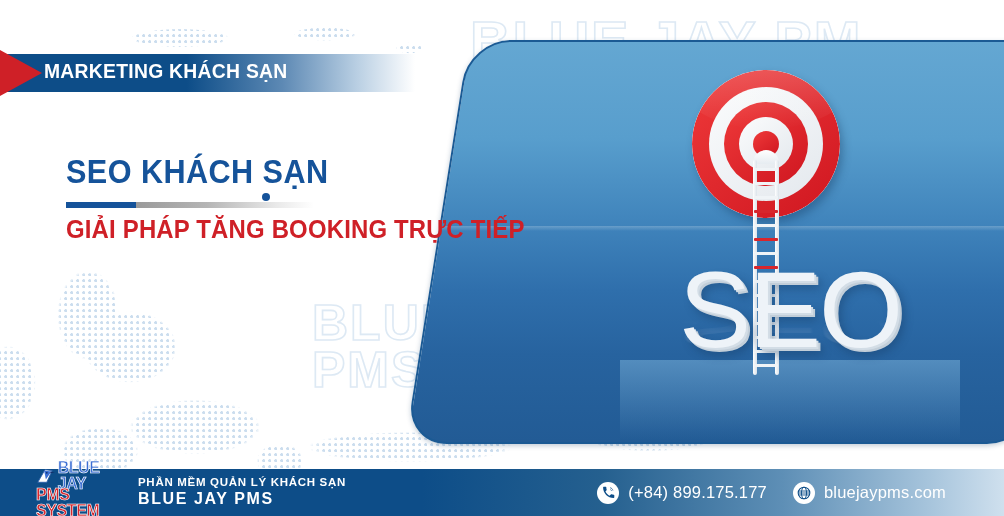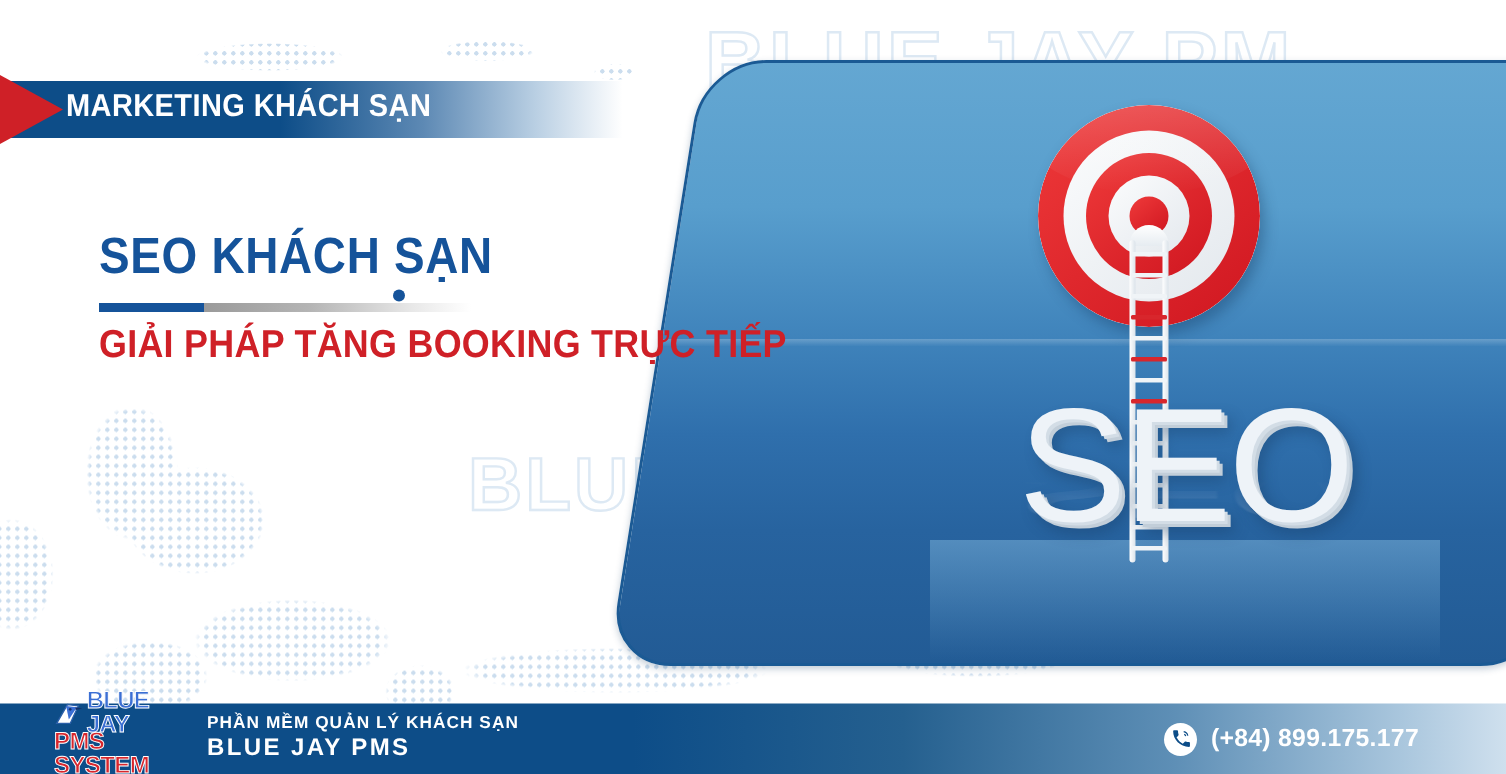--- a/index.html
+++ b/index.html
@@ -347,21 +347,21 @@
     display: flex;
     align-items: center;
     gap: 26px;
   }
   .contact-item {
     display: flex;
     align-items: center;
     gap: 9px;
     color: #ffffff;
     font-size: 16.5px;
-    font-weight: bold;
+    font-weight: normal;
     letter-spacing: .2px;
     white-space: nowrap;
   }
   .cicon {
     width: 22px; height: 22px;
     border-radius: 50%;
     background: #ffffff;
     display: flex;
     align-items: center;
     justify-content: center;
@@ -373,20 +373,21 @@
 
 <div id="banner">
 
   <div class="dotmap top"></div>
   <div class="dotmap"></div>
   <div class="dotmap br"></div>
 
   <div class="wm wm-top">BLUE JAY PM</div>
   <div class="wm wm-left">
     <div>BLUE</div>
+    <div>PMS</div>
   </div>
 
   <div class="hero-panel">
     <div class="hero-sheen"></div>
   </div>
 
   <div class="seo-art">
     <div class="floor"></div>
 
     <div class="target">
@@ -460,17 +461,27 @@
       <div class="contact-item">
         <span class="cicon">
           <svg width="13" height="13" viewBox="0 0 24 24">
             <path fill="#0d4d88" d="M6.6 10.8c1.6 3.1 4.2 5.6 7.3 7.2l2.4-2.4c.3-.3.8-.4 1.2-.3 1.3.4 2.7.7 4.1.7.6 0 1.1.5 1.1 1.1v3.8c0 .6-.5 1.1-1.1 1.1C10.7 22 2 13.3 2 2.6 2 2 2.5 1.5 3.1 1.5h3.8C7.5 1.5 8 2 8 2.6c0 1.4.2 2.8.7 4.1.1.4 0 .9-.3 1.2l-2.4 2.9z"></path>
             <path fill="none" stroke="#0d4d88" stroke-width="1.4" d="M15 3.2c2.6.5 4.6 2.5 5.1 5.1M15.6 6.6c1 .3 1.8 1.1 2 2.1"></path>
           </svg>
         </span>
         <span>(+84) 899.175.177</span>
       </div>
 
+      <div class="contact-item">
+        <span class="cicon">
+          <svg width="14" height="14" viewBox="0 0 24 24">
+            <circle cx="12" cy="12" r="10" fill="none" stroke="#0d4d88" stroke-width="1.8"></circle>
+            <ellipse cx="12" cy="12" rx="4.4" ry="10" fill="none" stroke="#0d4d88" stroke-width="1.6"></ellipse>
+            <path d="M2.4 8.6h19.2M2.4 15.4h19.2M2 12h20" stroke="#0d4d88" stroke-width="1.5" fill="none"></path>
+          </svg>
+        </span>
+        <span>bluejaypms.com</span>
+      </div>
 
     </div>
   </div>
 
 </div>
 
 </body></html>

